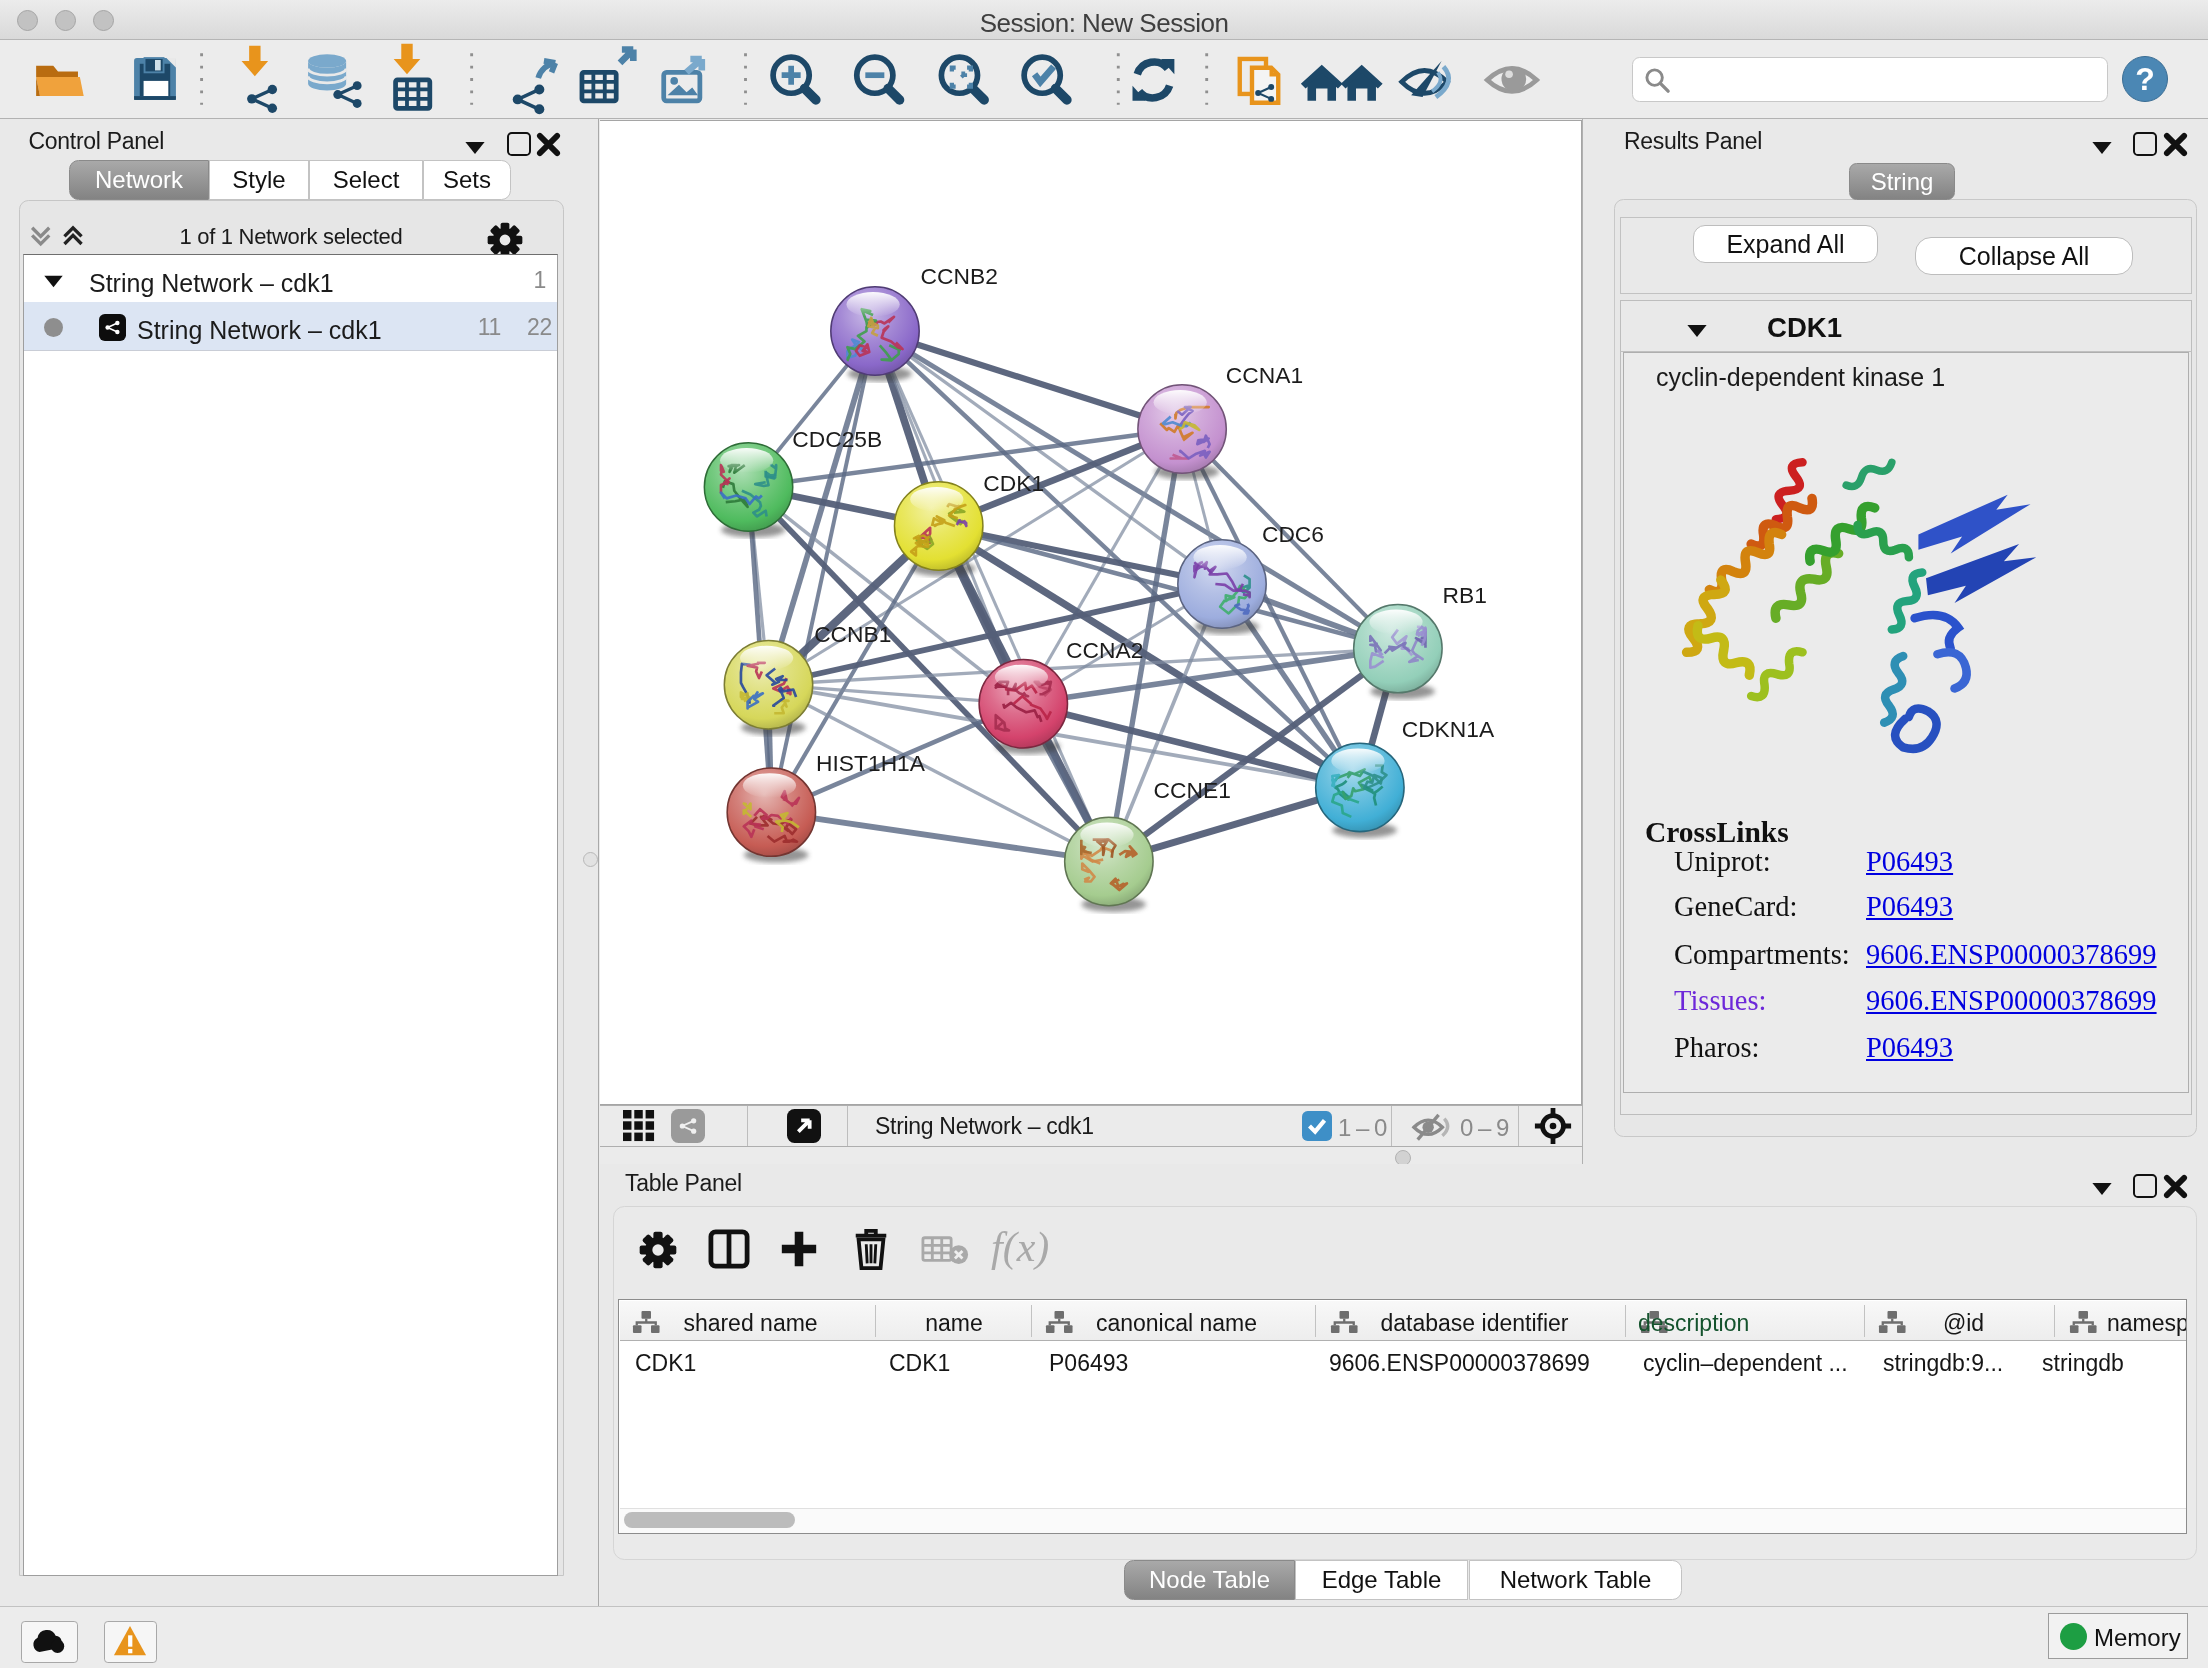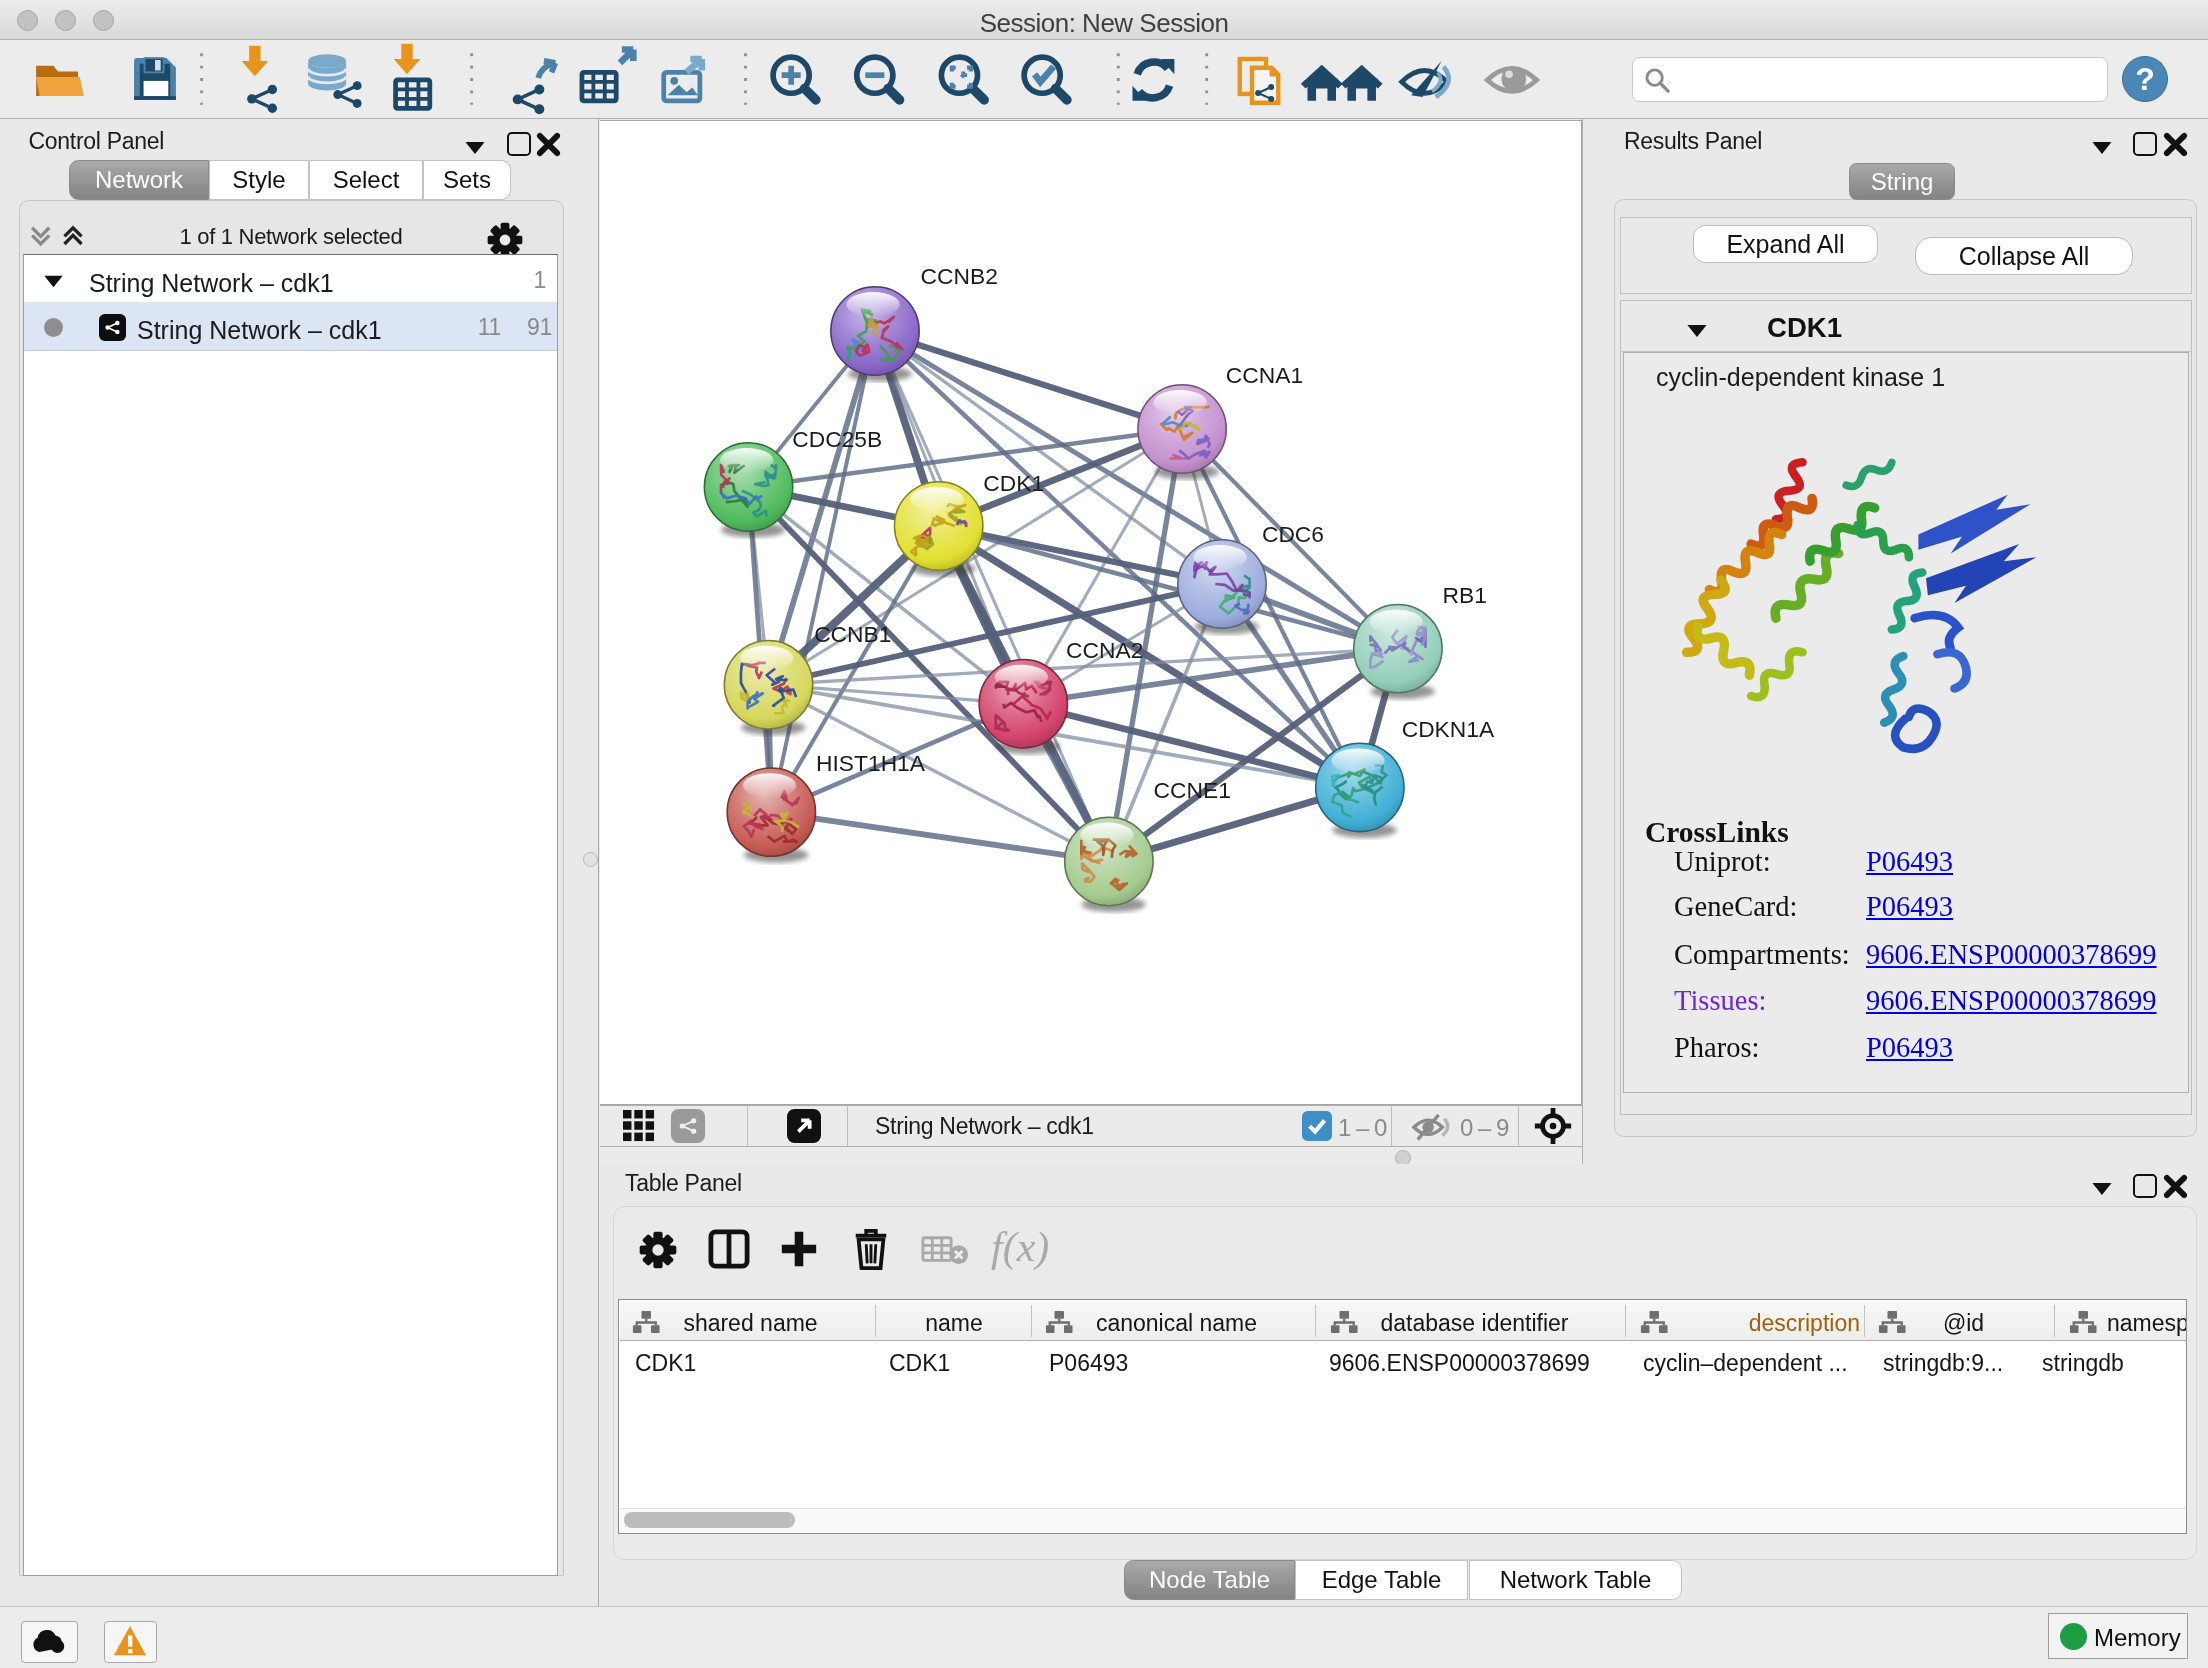--- a/index.html
+++ b/index.html
@@ -208,21 +208,21 @@
       <g transform="translate(-4,-11)">
         <circle cx="16" cy="0" r="5.5" fill="#ffffff"></circle>
         <circle cx="-8" cy="11" r="5.5" fill="#ffffff"></circle>
         <circle cx="16" cy="22" r="5.5" fill="#ffffff"></circle>
         <path d="M16 0 L-8 11 L16 22" stroke="#ffffff" stroke-width="4" fill="none"></path>
       </g>
     </g>
   </svg>
 <div class="abs" style="left:137px;top:316px;font-size:25px;color:#1b1b1b">String Network – cdk1</div>
 <div class="abs ptitle gray" style="left:457px;top:314px;width:44px;text-align:right">11</div>
-<div class="abs ptitle gray" style="left:508px;top:314px;width:44px;text-align:right">91</div>
+<div class="abs ptitle gray" style="left:508px;top:314px;width:44px;text-align:right">22</div>
 <div class="abs" style="left:600px;top:120px;width:982px;height:985px;background:#fff;border:1px solid #a5a5a5;border-left:none"></div>
 <div class="abs" style="left:616px;top:120px;width:981px;height:984px;overflow:hidden">
     <svg width="981" height="984" viewBox="0 0 1031 1035" style="position:absolute;left:0;top:0">
 <defs>
 <linearGradient id="hl" x1="0" y1="0" x2="0" y2="1">
 <stop offset="0" stop-color="#ffffff" stop-opacity="0.95"></stop>
 <stop offset="1" stop-color="#ffffff" stop-opacity="0"></stop>
 </linearGradient>
 <filter id="nblur">
           <feGaussianBlur stdDeviation="3"></feGaussianBlur>
@@ -727,21 +727,21 @@
     <path d="M15 9 L15 13 M5 16 L5 13 L25 13 L25 16" stroke="#6e6e6e" stroke-width="2.4" fill="none"></path>
   </svg>
 <div class="abs" style="left:1328px;top:1310px;width:293px;text-align:center;font-size:23px;color:#161616;white-space:nowrap;overflow:hidden">database identifier</div>
 <div class="abs" style="left:1864px;top:1305px;width:1px;height:32px;background:#c2c2c2"></div>
 <svg style="position:absolute;left:1640px;top:1310px" width="28.5" height="25" viewBox="0 0 30 26">
     <rect x="10" y="1" width="10" height="8" rx="1" fill="#6e6e6e"></rect>
     <rect x="1" y="16" width="9" height="8" rx="1" fill="#6e6e6e"></rect>
     <rect x="20" y="16" width="9" height="8" rx="1" fill="#6e6e6e"></rect>
     <path d="M15 9 L15 13 M5 16 L5 13 L25 13 L25 16" stroke="#6e6e6e" stroke-width="2.4" fill="none"></path>
   </svg>
-<div class="abs" style="left:1638px;top:1310px;width:222px;text-align:right;font-size:23px;color:#a16207;white-space:nowrap;overflow:hidden">description</div>
+<div class="abs" style="left:1638px;top:1310px;width:222px;text-align:left;font-size:23px;color:#14532d;white-space:nowrap;overflow:hidden">description</div>
 <div class="abs" style="left:2054px;top:1305px;width:1px;height:32px;background:#c2c2c2"></div>
 <svg style="position:absolute;left:1878px;top:1310px" width="28.5" height="25" viewBox="0 0 30 26">
     <rect x="10" y="1" width="10" height="8" rx="1" fill="#6e6e6e"></rect>
     <rect x="1" y="16" width="9" height="8" rx="1" fill="#6e6e6e"></rect>
     <rect x="20" y="16" width="9" height="8" rx="1" fill="#6e6e6e"></rect>
     <path d="M15 9 L15 13 M5 16 L5 13 L25 13 L25 16" stroke="#6e6e6e" stroke-width="2.4" fill="none"></path>
   </svg>
 <div class="abs" style="left:1877px;top:1310px;width:173px;text-align:center;font-size:23px;color:#161616;white-space:nowrap;overflow:hidden">@id</div>
 <svg style="position:absolute;left:2069px;top:1310px" width="28.5" height="25" viewBox="0 0 30 26">
     <rect x="10" y="1" width="10" height="8" rx="1" fill="#6e6e6e"></rect>

